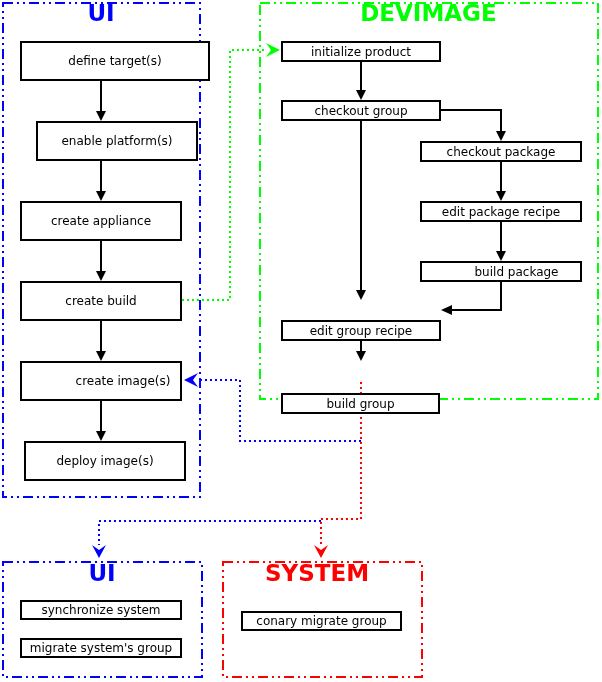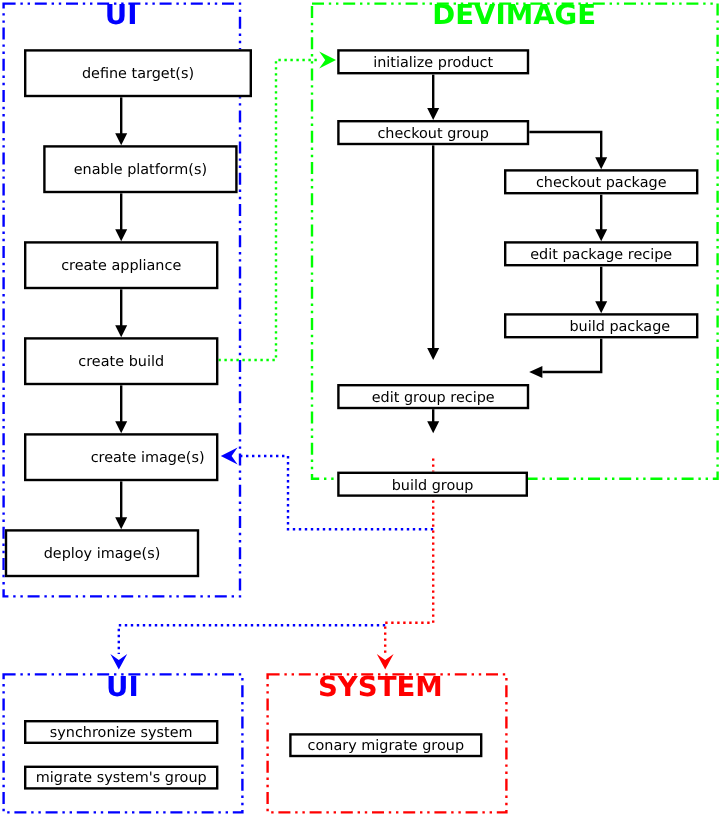--- a/index.html
+++ b/index.html
@@ -106,21 +106,21 @@
   <div class="ctitle blue" style="left:2px;top:2px;width:198px;">UI</div>
   <div class="ctitle green" style="left:259px;top:2px;width:339px;">DEVIMAGE</div>
   <div class="ctitle blue" style="left:2px;top:562px;width:200px;">UI</div>
   <div class="ctitle red" style="left:217px;top:562px;width:200px;">SYSTEM</div>
 
   <div class="node" style="left:20px;top:41px;width:190px;height:40px;">define target(s)</div>
   <div class="node" style="left:20px;top:121px;width:162px;height:40px;margin-left:16px;">enable platform(s)</div>
   <div class="node" style="left:20px;top:201px;width:162px;height:40px;">create appliance</div>
   <div class="node" style="left:20px;top:281px;width:162px;height:40px;">create build</div>
   <div class="node" style="left:20px;top:361px;width:162px;height:40px;padding-left:44px;">create image(s)</div>
-  <div class="node" style="left:4px;top:441px;width:162px;height:40px;">deploy image(s)</div>
+  <div class="node" style="left:24px;top:441px;width:162px;height:40px;">deploy image(s)</div>
 
   <div class="node" style="left:281px;top:41px;width:160px;height:21px;">initialize product</div>
   <div class="node" style="left:281px;top:100px;width:160px;height:21px;">checkout group</div>
   <div class="node" style="left:420px;top:141px;width:162px;height:21px;">checkout package</div>
   <div class="node" style="left:420px;top:201px;width:162px;height:21px;">edit package recipe</div>
   <div class="node" style="left:420px;top:261px;width:162px;height:21px;padding-left:31px;">build package</div>
   <div class="node" style="left:281px;top:300px;width:160px;height:21px;margin-top:20px;">edit group recipe</div>
   <div class="node" style="left:281px;top:361px;width:159px;height:21px;margin-top:32px;">build group</div>
 
   <div class="node" style="left:20px;top:638px;width:162px;height:20px;">migrate system's group</div>

